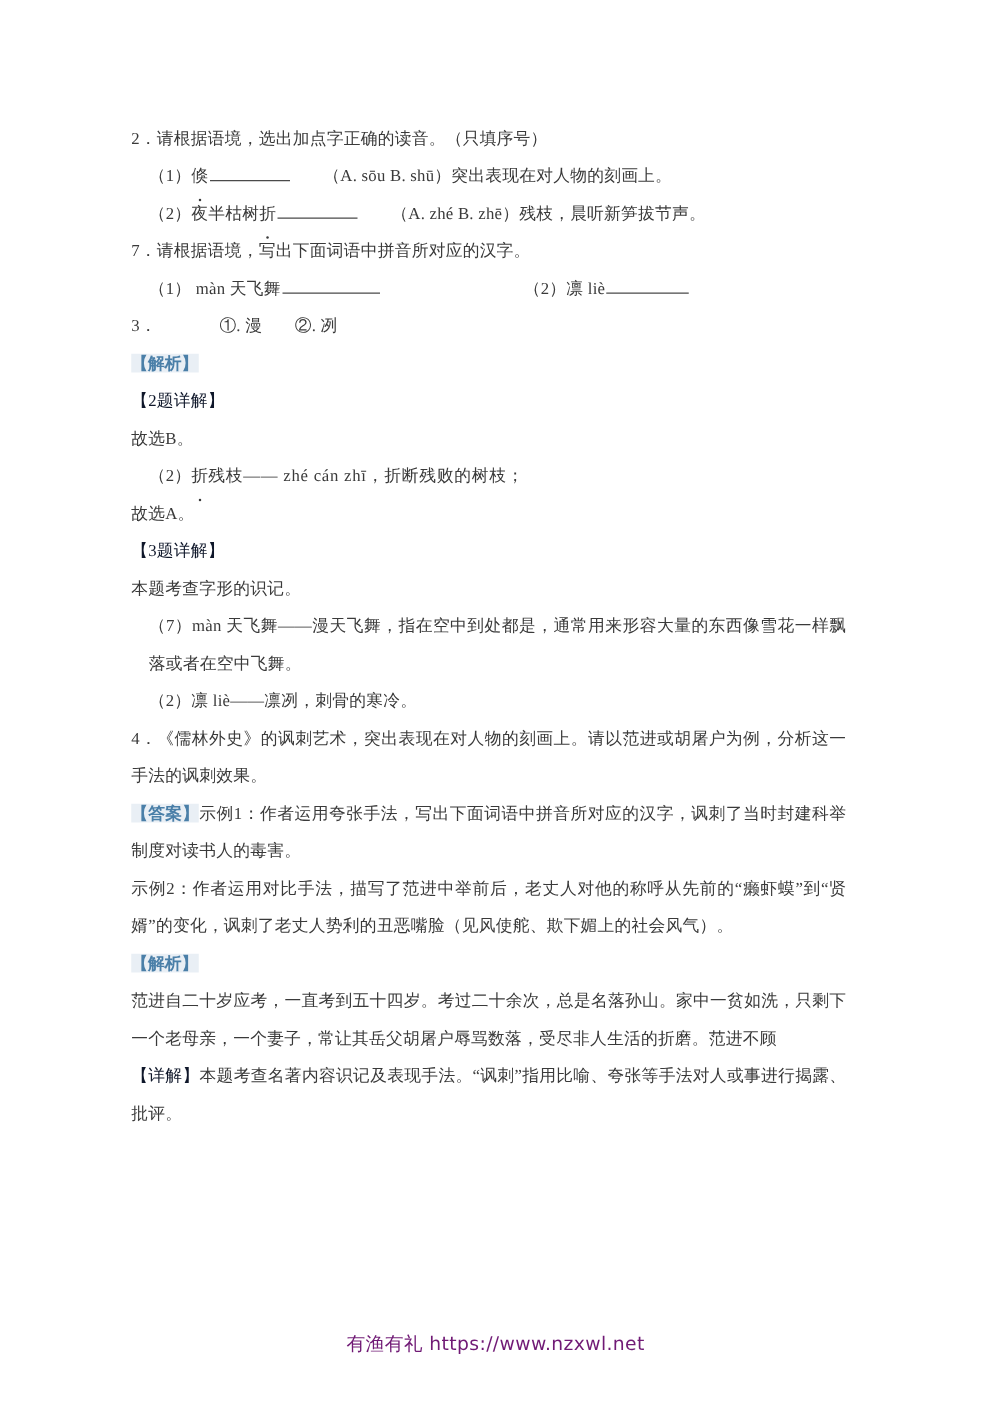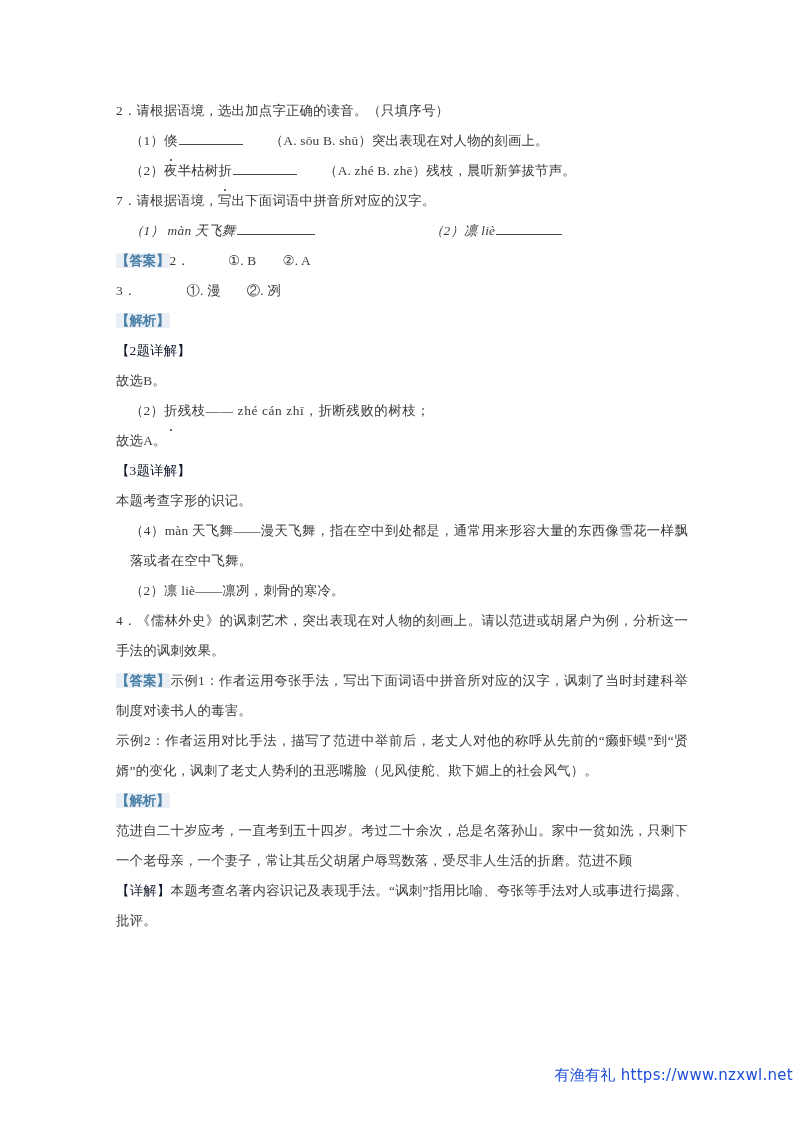--- a/index.html
+++ b/index.html
@@ -18,42 +18,41 @@
 
   
   .page {
     position: absolute;
     left: 0; top: 0;
     width: 793px;
     height: 1122px;
   }
   .col {
     position: absolute;
-    left: 116px;
+    left: 105px;
     top: 96px;
     width: 572px;
   }
 
   
   .p {
     font-size: 13.4px;
     line-height: 30px;
     color: #3a3a3a;
     letter-spacing: 0.2px;
     text-align: justify;
     white-space: normal;
     margin: 0;
   }
   .ind2 { padding-left: 14px; }
 
   
   .row2 {
     display: flex;
     padding-left: 14px;
-    font-style: italic;
   }
   .row2 .c1 { width: 300px; flex: 0 0 300px; }
   .row2 .c2 { flex: 1 1 auto; }
 
   
   .blank {
     display: inline-block;
     border-bottom: 1px solid #4a4a4a;
     vertical-align: baseline;
     height: 14px;
@@ -97,24 +96,24 @@
   .gap-sm { display: inline-block; width: 26px; }
   .gap-md { display: inline-block; width: 38px; }
   .gap-lg { display: inline-block; width: 50px; }
 
   
   .watermark {
     position: absolute;
     left: 0;
     top: 1066px;
     width: 793px;
-    text-align: right;
+    text-align: center;
     font-family: "DejaVu Sans", "Liberation Sans", sans-serif;
     font-size: 15px;
-    color: #1d4ed8;
+    color: #701a75;
     letter-spacing: 0.3px;
   }
 </style>
 </head>
 <body>
 
 <div class="page">
   <div class="col">
 
     <p class="p">2．请根据语境，选出加点字正确的读音。（只填序号）</p>
@@ -123,41 +122,40 @@
 
     <p class="p ind2"><span>（2）夜半枯树</span><span class="dot">折</span><span class="blank w64"></span><span class="gap-sm"></span><span>（A. zhé  B. zhē）残枝，晨听新笋拔节声。</span></p>
 
     <p class="p">7．请根据语境，写出下面词语中拼音所对应的汉字。</p>
 
     <div class="p row2">
       <div class="c1"><span>（1） màn 天飞舞</span><span class="blank w78"></span></div>
       <div class="c2"><span>（2）凛 liè</span><span class="blank w66"></span></div>
     </div>
 
-    <p class="p"><span class="tag">【答案】</span><span>2．</span><span class="gap-md"></span><span>①. B</span><span class="gap-sm"></span><span>②. A</span></p>
 
     <p class="p"><span>3．</span><span class="gap-lg"></span><span>①. 漫</span><span class="gap-sm"></span><span>②. 冽</span></p>
 
     <p class="p"><span class="tag">【解析】</span></p>
 
     <p class="p"><span class="tagdark">【2题详解】</span></p>
 
 
 
     <p class="p">故选B。</p>
 
     <p class="p ind2"><span>（2）</span><span class="dot">折</span><span class="spaced">残枝—— zhé cán zhī，折断残败的树枝；</span></p>
 
     <p class="p">故选A。</p>
 
     <p class="p"><span class="tagdark">【3题详解】</span></p>
 
     <p class="p">本题考查字形的识记。</p>
 
-    <p class="p ind2">（4）màn 天飞舞——漫天飞舞，指在空中到处都是，通常用来形容大量的东西像雪花一样飘落或者在空中飞舞。</p>
+    <p class="p ind2">（7）màn 天飞舞——漫天飞舞，指在空中到处都是，通常用来形容大量的东西像雪花一样飘落或者在空中飞舞。</p>
 
     <p class="p ind2">（2）凛 liè——凛冽，刺骨的寒冷。</p>
 
     <p class="p">4．《儒林外史》的讽刺艺术，突出表现在对人物的刻画上。请以范进或胡屠户为例，分析这一手法的讽刺效果。</p>
 
     <p class="p"><span class="tag">【答案】</span><span>示例1：作者运用夸张手法，写出下面词语中拼音所对应的汉字，讽刺了当时封建科举制度对读书人的毒害。</span></p>
 
     <p class="p">示例2：作者运用对比手法，描写了范进中举前后，老丈人对他的称呼从先前的“癞虾蟆”到“贤婿”的变化，讽刺了老丈人势利的丑恶嘴脸（见风使舵、欺下媚上的社会风气）。</p>
 
     <p class="p"><span class="tag">【解析】</span></p>

